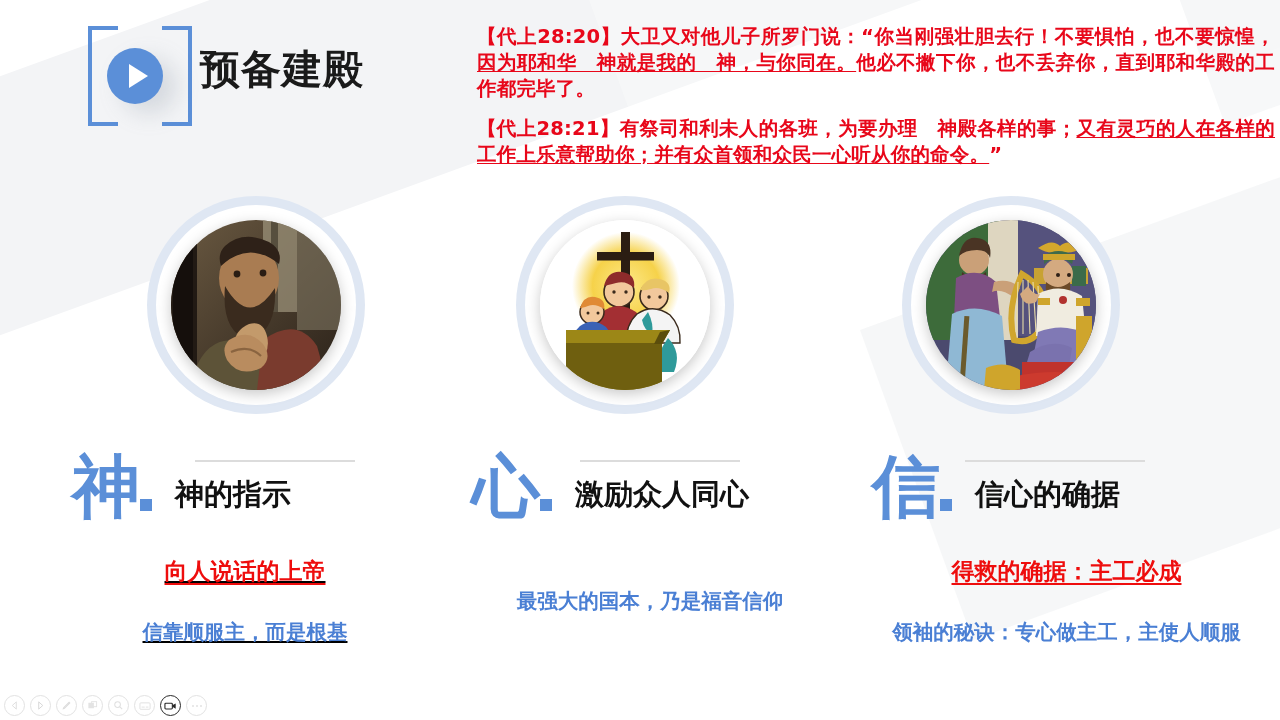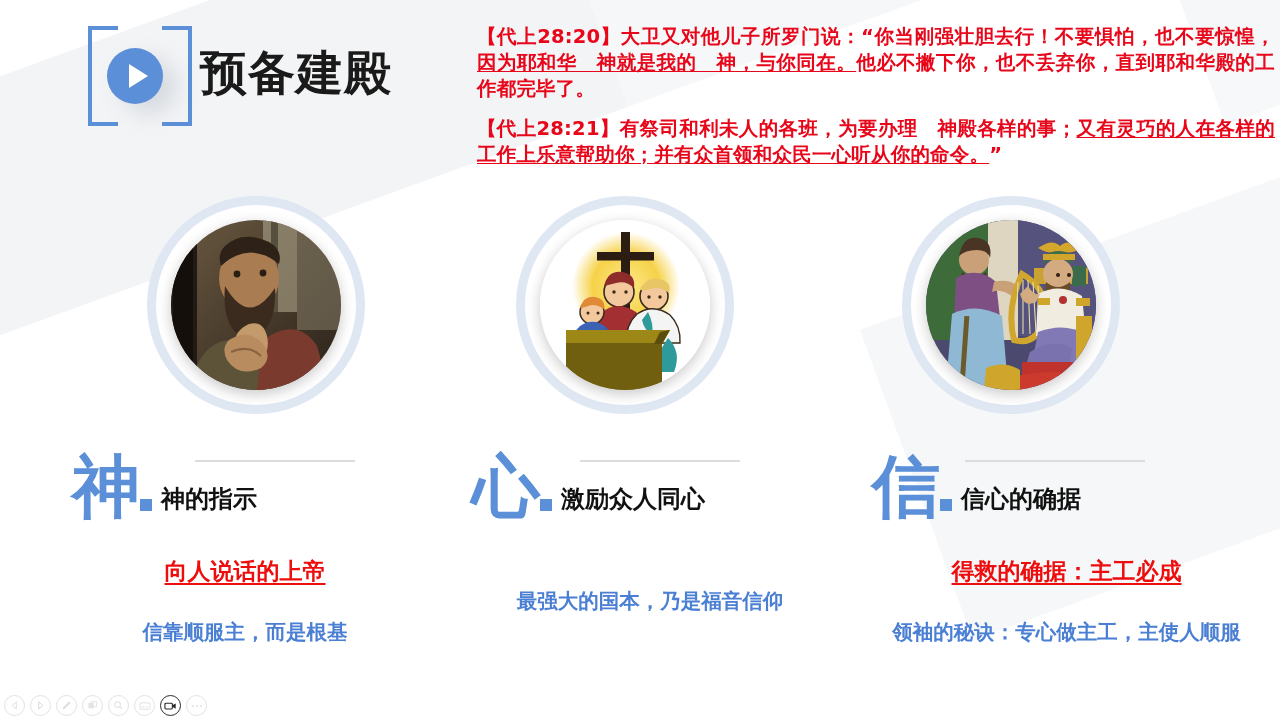--- a/index.html
+++ b/index.html
@@ -38,21 +38,21 @@
     background:#5b8fd8;display:flex;align-items:center;justify-content:center;
     box-shadow:14px 10px 22px rgba(140,150,165,.28);
   }
   .logo-circle .tri{
     width:0;height:0;border-left:19px solid #ffffff;
     border-top:12px solid transparent;border-bottom:12px solid transparent;
     margin-left:6px;
   }
   .deck-title{
     position:absolute;left:200px;top:42px;
-    font-size:47px;font-weight:bold;color:#1a1a1a;letter-spacing:1px;
+    font-size:40px;font-weight:bold;color:#1a1a1a;letter-spacing:1px;
     white-space:nowrap;
   }
 
   
   .verses{position:absolute;left:477px;top:24px;width:798px;}
   .verse{
     color:#e8071a;font-weight:bold;font-size:19.5px;line-height:1.33;
     text-align:justify;margin-bottom:14px;letter-spacing:.2px;
   }
   .verse u{text-decoration:underline;text-underline-offset:2px;}
@@ -76,21 +76,21 @@
   
   .divider{position:absolute;height:2px;background:#dcdcdc;}
 
   
   .col-head{position:absolute;display:flex;align-items:flex-end;}
   .big-char{
     font-size:68px;font-weight:bold;color:#5b8fd8;line-height:.95;
     letter-spacing:-2px;
   }
   .dot{width:12px;height:12px;background:#5b8fd8;margin:0 9px 9px 2px;display:inline-block;}
-  .sub-head{font-size:24px;font-weight:bold;color:#111111;padding-bottom:5px;white-space:nowrap;}
+  .sub-head{font-size:29px;font-weight:bold;color:#111111;padding-bottom:5px;white-space:nowrap;margin-left:14px;}
 
   
   .col-body{position:absolute;text-align:center;}
   .red-line{
     color:#ee0d0d;font-weight:bold;font-size:23px;text-decoration:underline;
     text-underline-offset:4px;white-space:nowrap;
   }
   .blue-line{
     color:#4a7fd4;font-weight:bold;font-size:20.5px;line-height:1.72;white-space:nowrap;
   }
@@ -286,21 +286,21 @@
     <span class="dot"></span>
     <span class="sub-head">激励众人同心</span>
   </div>
 
   <div class="col-head" style="left:872px;top:455px;">
     <span class="big-char">信</span>
     <span class="dot"></span>
     <span class="sub-head">信心的确据</span>
   </div>
 
-  <div class="col-body" style="left:30px;top:556px;width:430px;">
+  <div class="col-body" style="left:30px;top:556px;width:430px;text-decoration:underline;">
     <div class="red-line">向人说话的上帝</div>
     <div style="height:28px;"></div>
     <div class="blue-line">信靠顺服主，而是根基</div>
   </div>
 
   <div class="col-body" style="left:435px;top:556px;width:430px;">
     <div style="height:28px;"></div>
     <div class="blue-line">最强大的国本，乃是福音信仰</div>
   </div>
 

